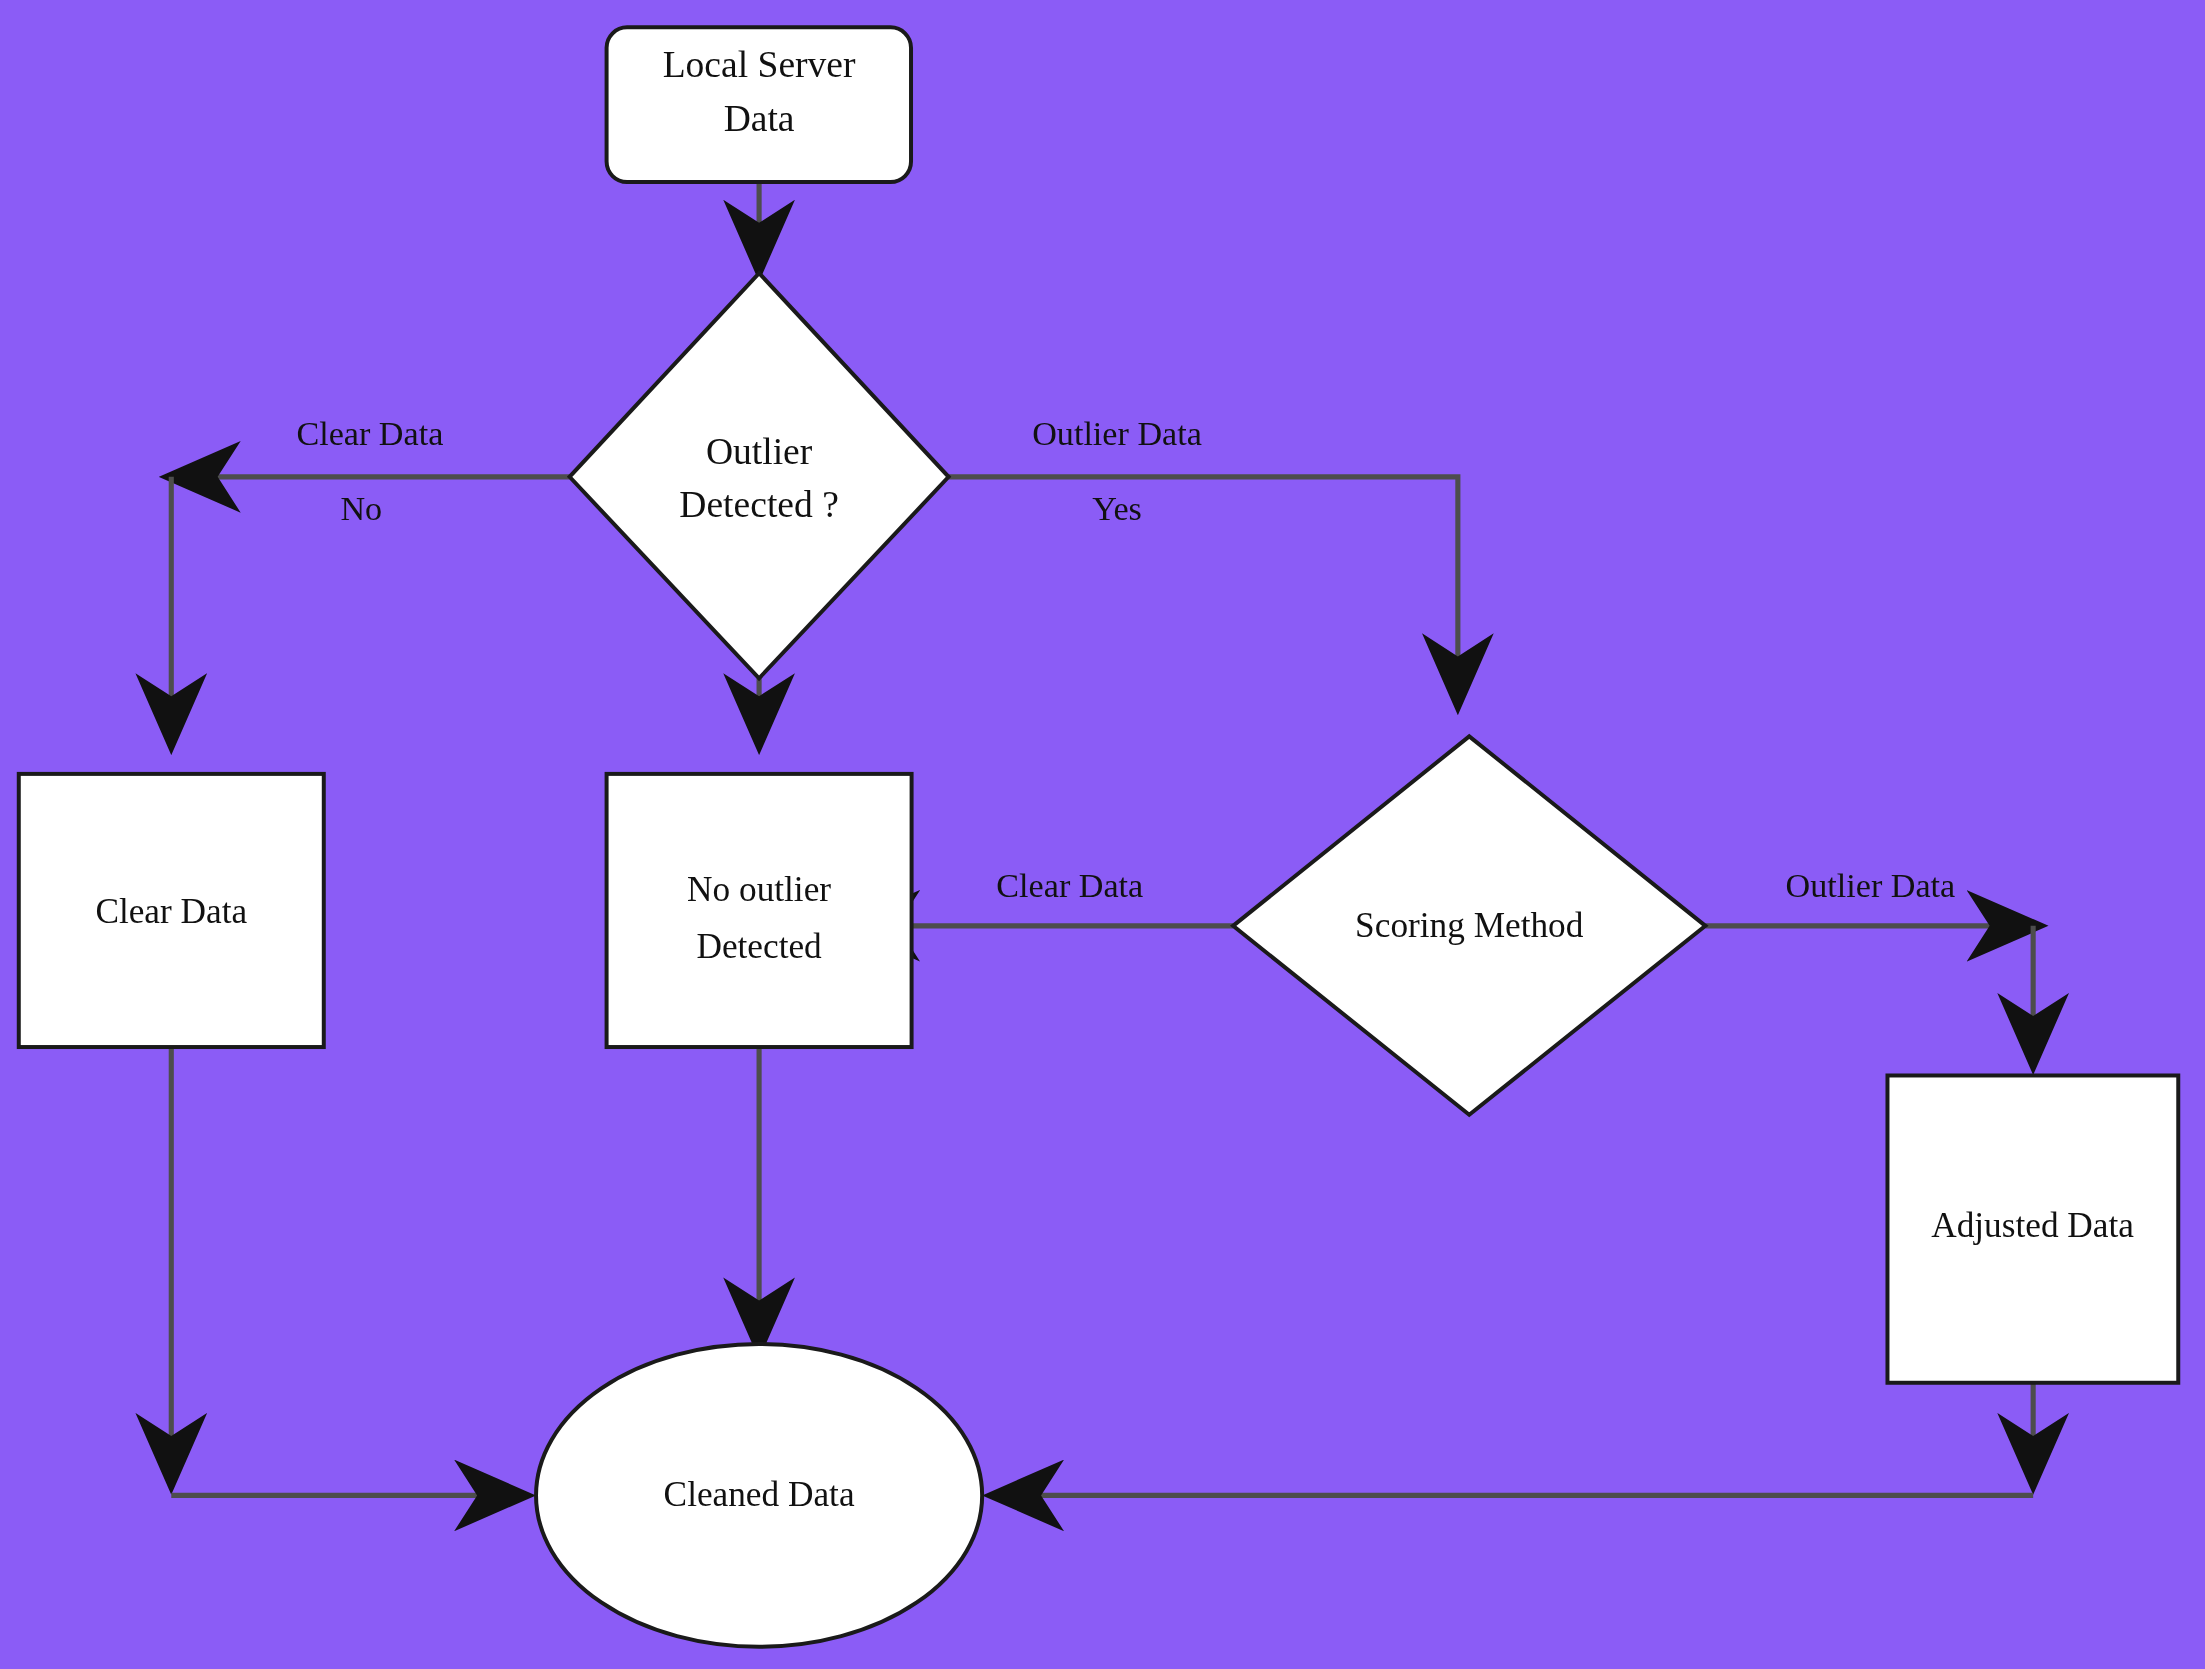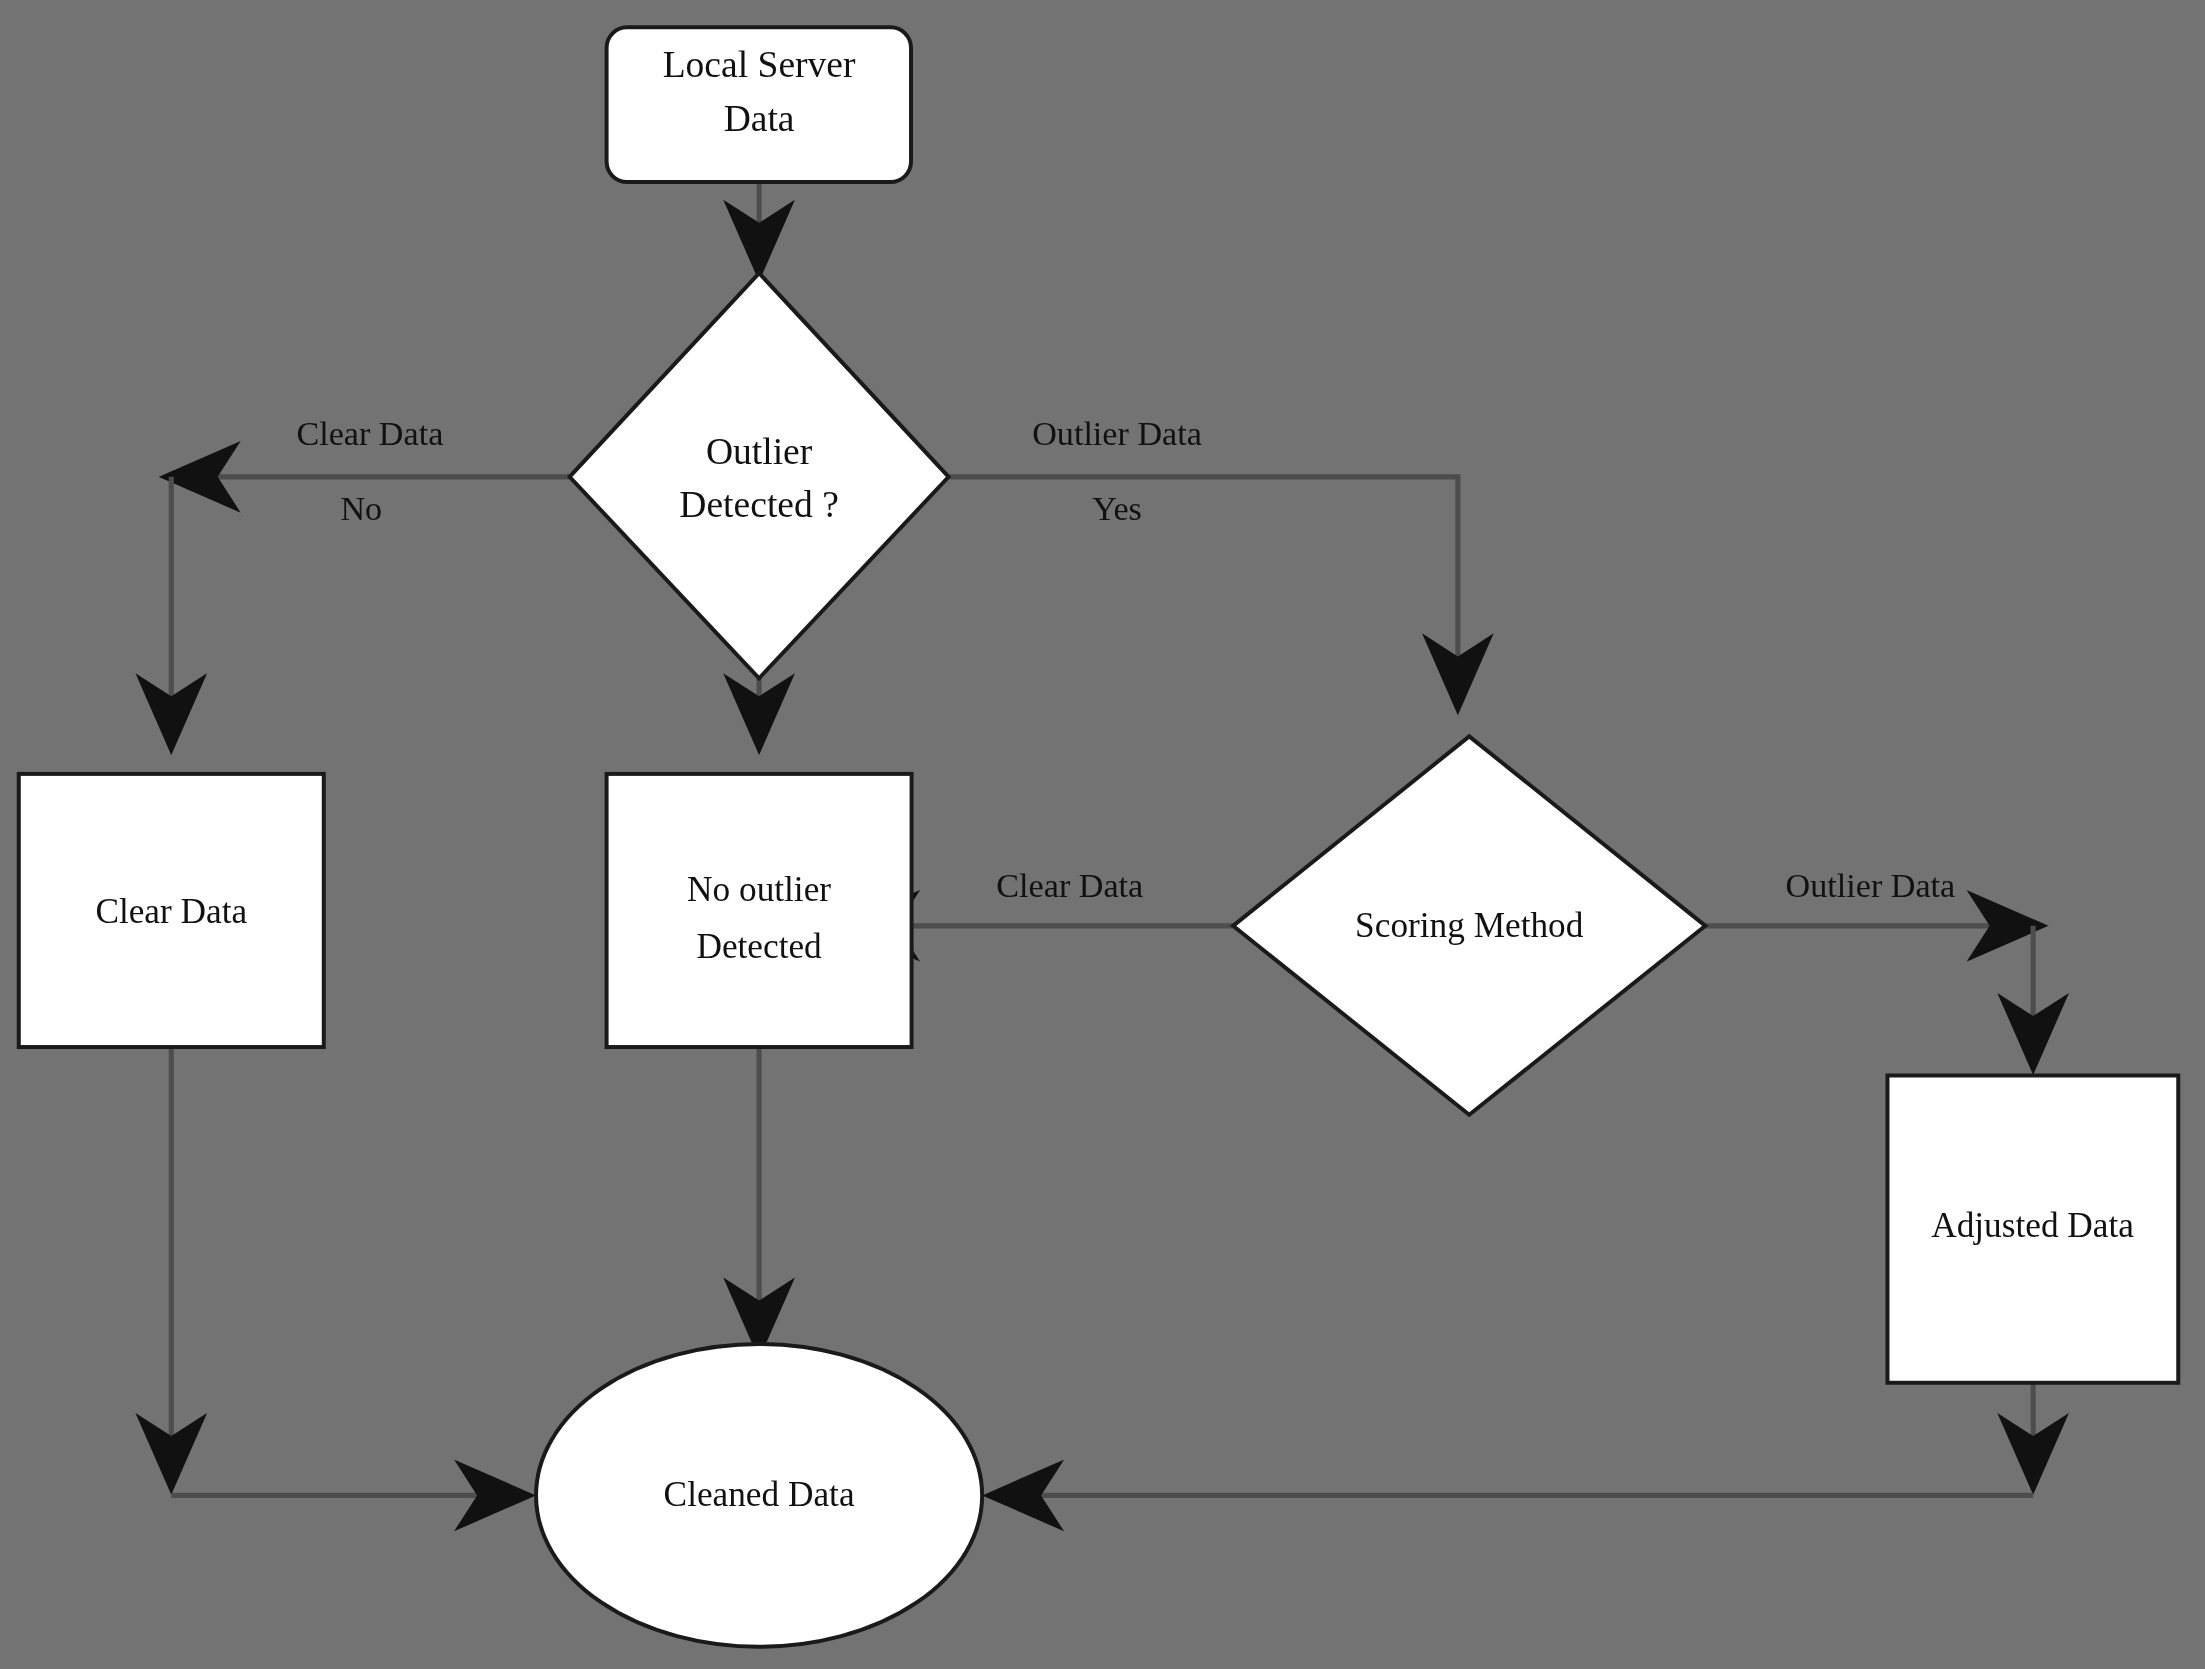--- a/index.html
+++ b/index.html
@@ -10,21 +10,21 @@
   body {
     width: 2205px;
     height: 1669px;
     font-family: "Liberation Serif", serif;
     overflow: hidden;
   }
   #flow-root {
     position: relative;
     width: 2205px;
     height: 1669px;
-    background: #737373;
+    background: #8b5cf6;
   }
   svg.flow {
     display: block;
     width: 2205px;
     height: 1669px;
   }
   .shape-outline {
     fill: #ffffff;
     stroke: #1a1a1a;
     stroke-width: 7;

